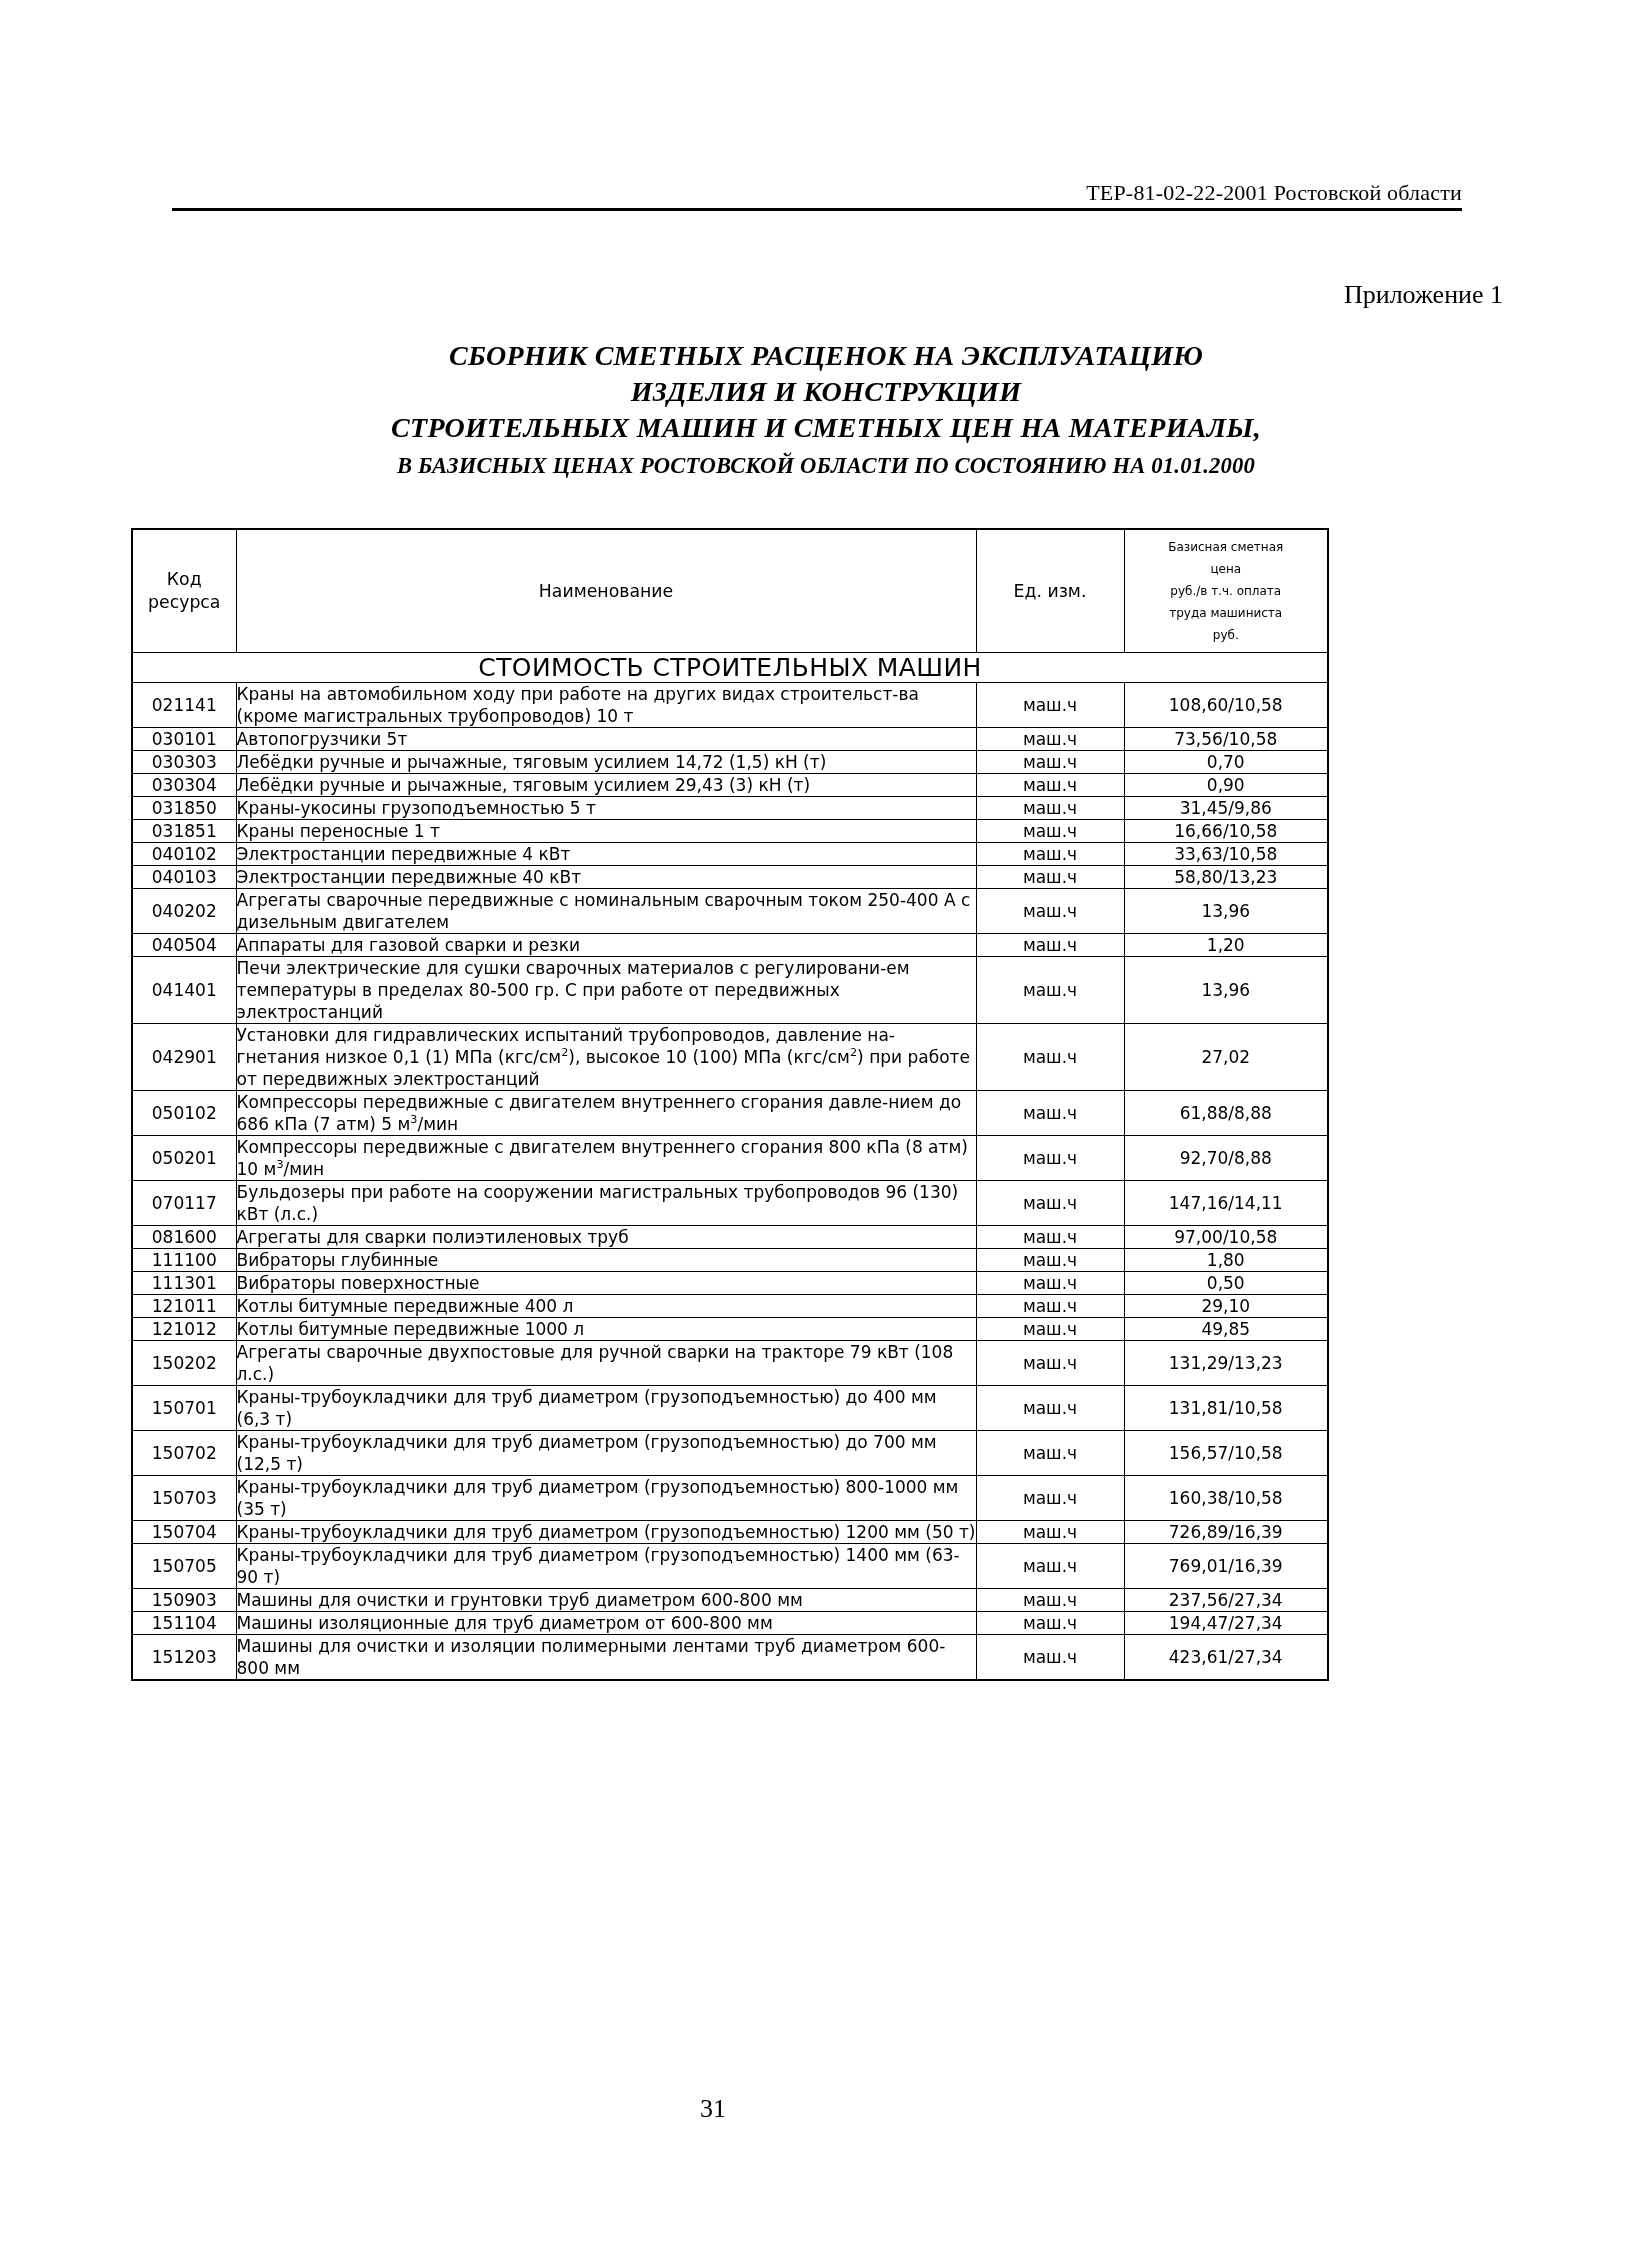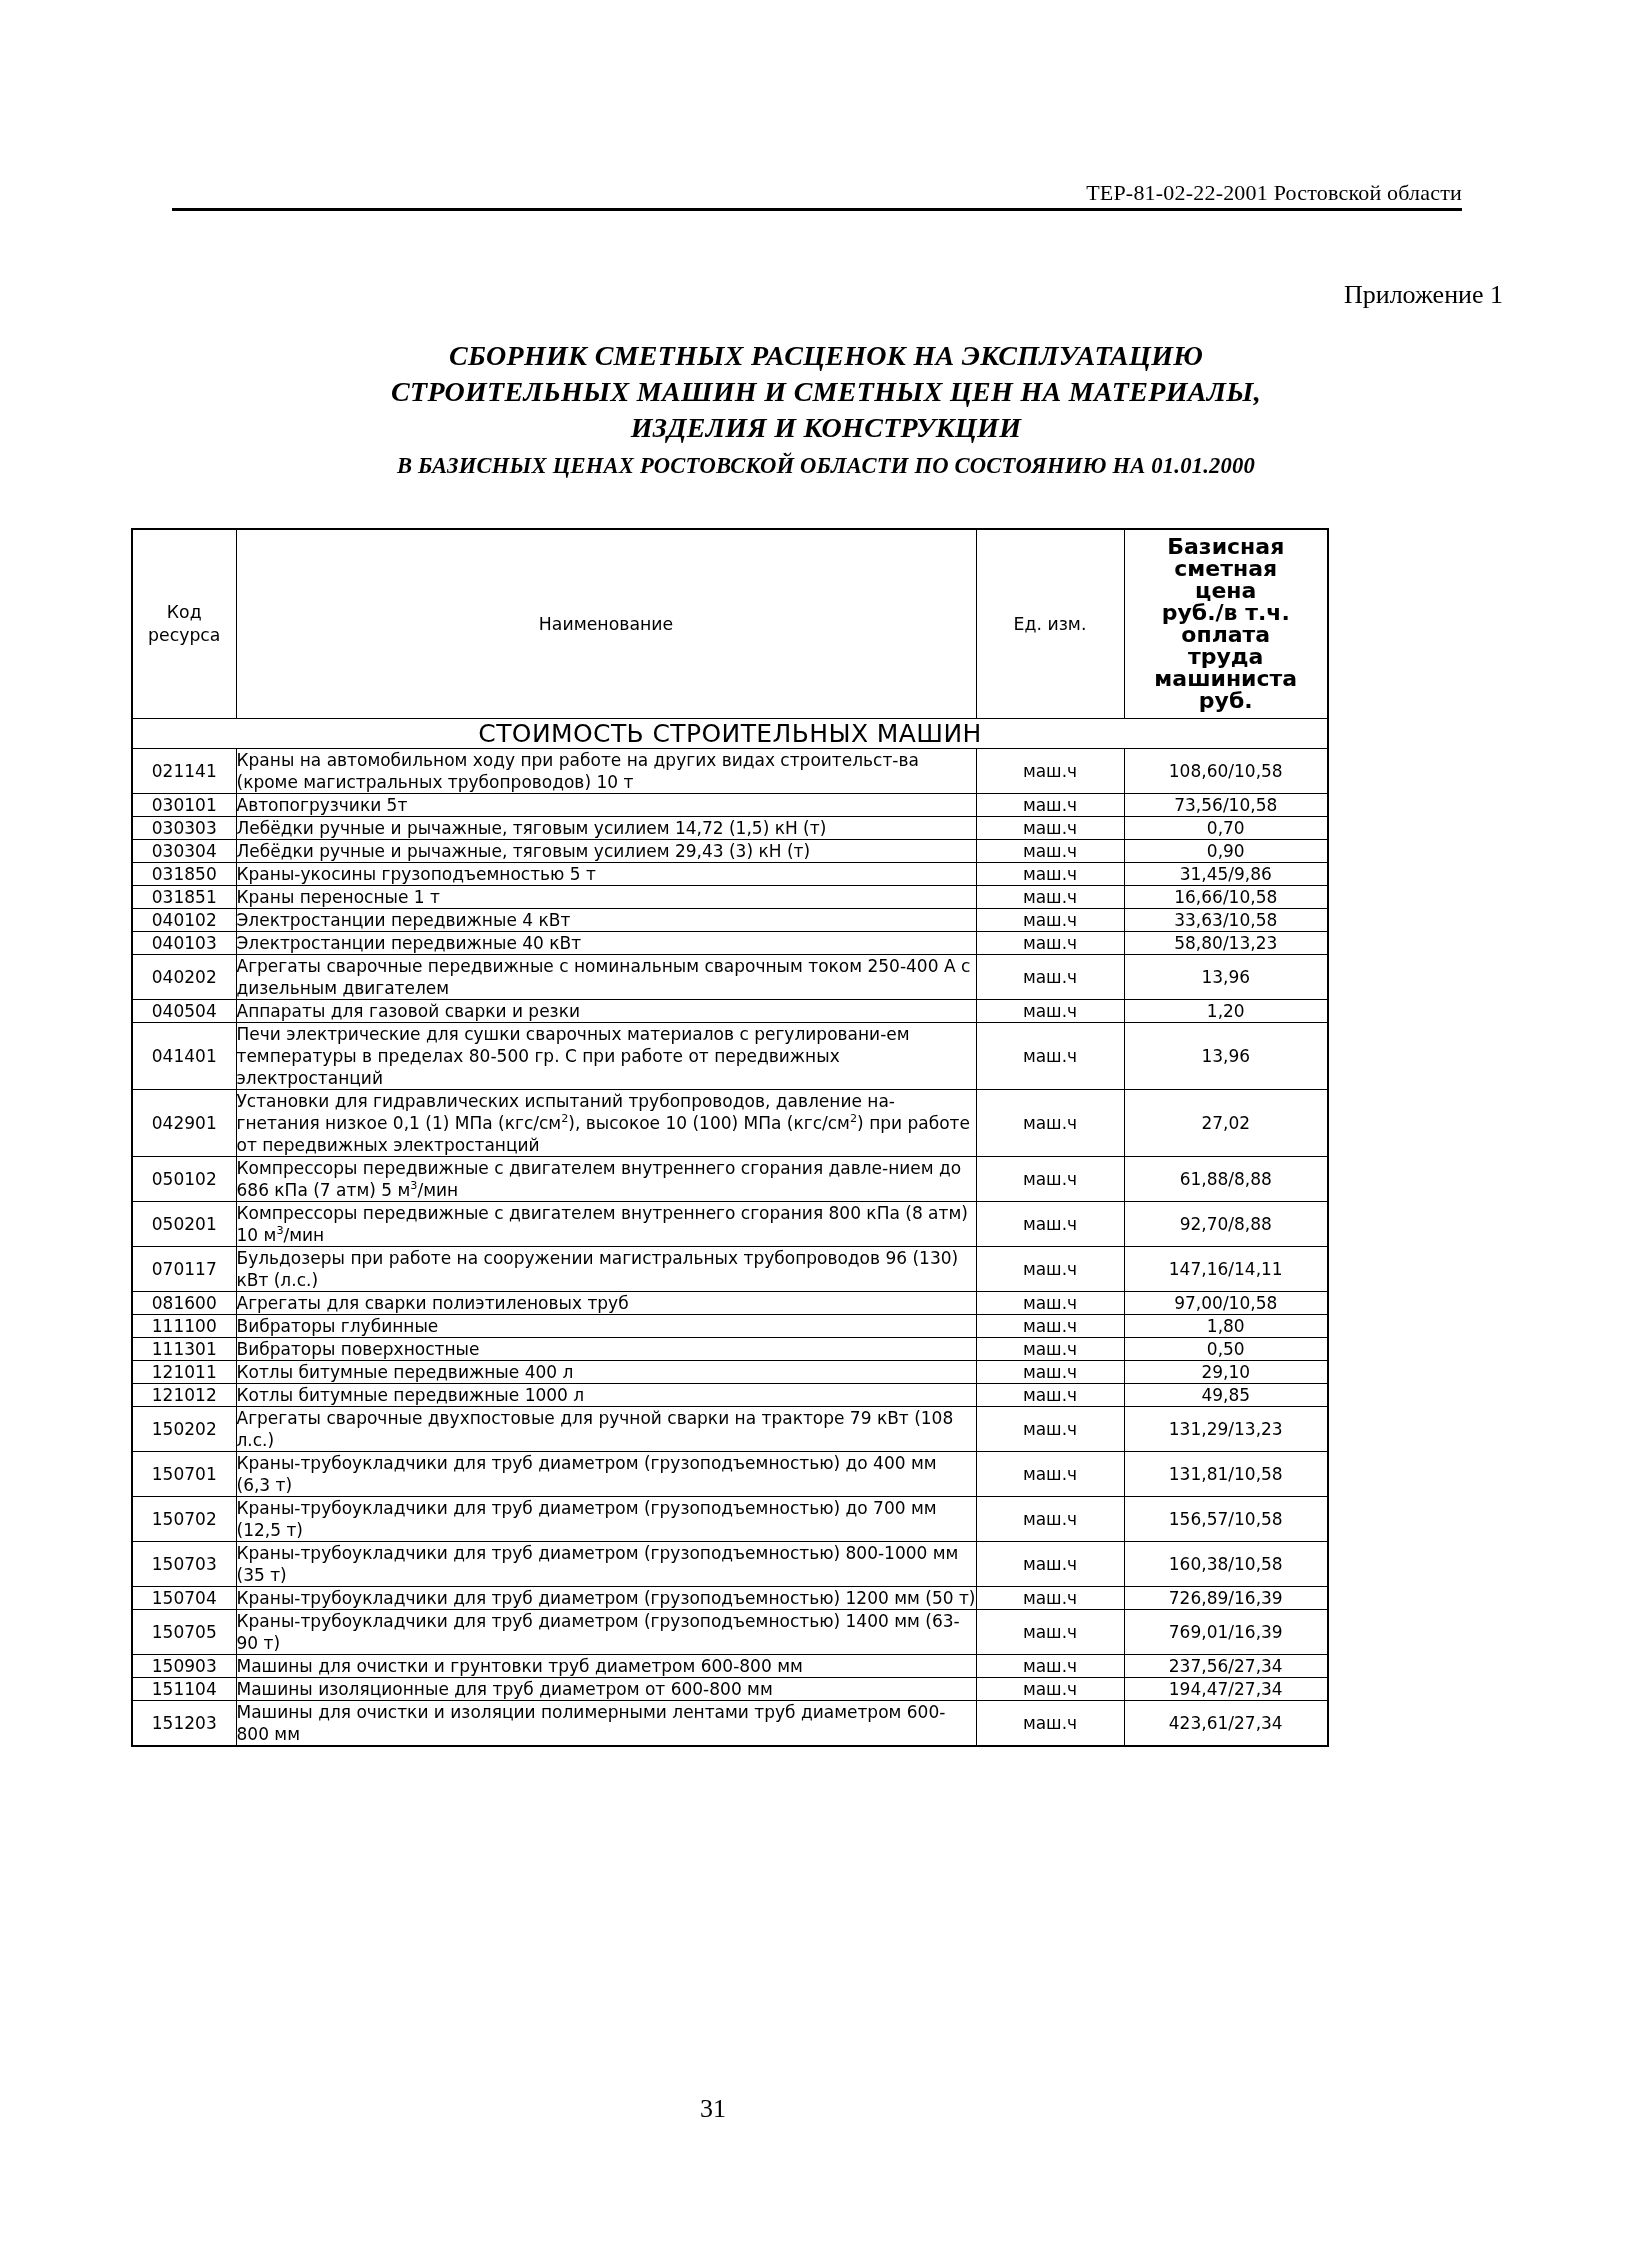--- a/index.html
+++ b/index.html
@@ -109,21 +109,21 @@
   }
 
   .hdr td {
     text-align: center;
     font-size: 17.3px;
     line-height: 22.6px;
     padding: 7.5px 4.5px;
     border-bottom: 2.3px solid #000;
   }
   .hdr td.h-code { padding: 7.5px 3px; margin-left: 44px; }
-  .hdr td.h-price { font-size: 22px; line-height: 22px; padding: 6px 3.8px; font-weight: bold; }
+  .hdr td.h-price { font-size: 12px; line-height: 22px; padding: 6px 3.8px; }
 
   .section-row td {
     text-align: center;
     font-size: 25px;
     font-weight: bold;
     letter-spacing: 0.4px;
     padding: 7.5px 0 9px 0;
     border-bottom: 2.3px solid #000;
     border-top: none;
     margin-left: 20px;
@@ -176,22 +176,22 @@
 <div class="page">
 
   <div class="running-head">
     <span class="running-head-text">ТЕР-81-02-22-2001 Ростовской области</span>
   </div>
 
   <div class="appendix">Приложение 1</div>
 
   <div class="title-block">
     <div class="title-line">СБОРНИК СМЕТНЫХ РАСЦЕНОК НА ЭКСПЛУАТАЦИЮ</div>
+    <div class="title-line">ИЗДЕЛИЯ И КОНСТРУКЦИИ</div>
     <div class="title-line">СТРОИТЕЛЬНЫХ МАШИН И СМЕТНЫХ ЦЕН НА МАТЕРИАЛЫ,</div>
-    <div class="title-line">ИЗДЕЛИЯ И КОНСТРУКЦИИ</div>
     <div class="subtitle-line">В БАЗИСНЫХ ЦЕНАХ РОСТОВСКОЙ ОБЛАСТИ ПО СОСТОЯНИЮ НА 01.01.2000</div>
   </div>
 
   <div class="table-wrap">
     <table class="sheet">
       <colgroup>
         <col class="c-code">
         <col class="c-name">
         <col class="c-unit">
         <col class="c-price">

